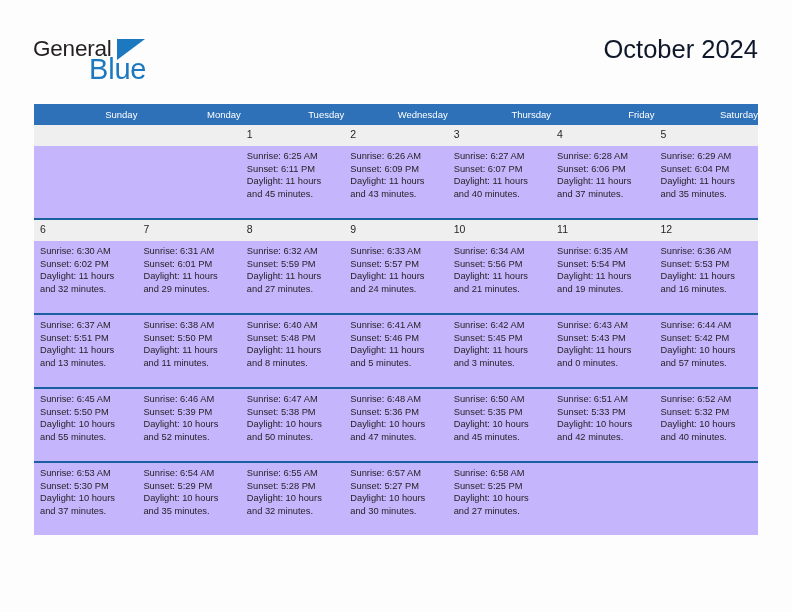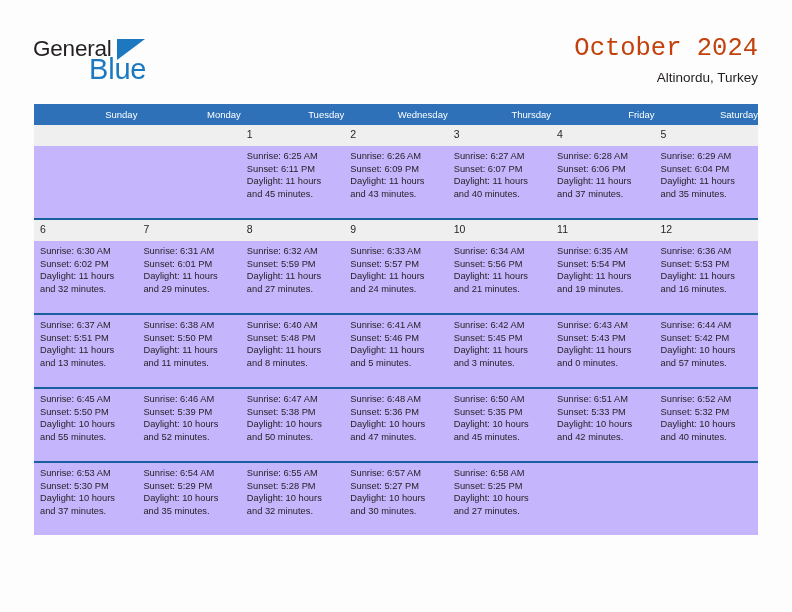--- a/index.html
+++ b/index.html
@@ -59,25 +59,24 @@
     line-height: 24px;
   }
   .title-block {
     position: absolute;
     right: 34px;
     top: 34px;
     text-align: right;
   }
   .cal-title {
     font-size: 25.5px;
-    color: #c2410c;
+    color: #0f172a;
     line-height: 30px;
     font-weight: normal;
     margin: 0;
-    font-family: Liberation Mono, monospace;
   }
   .cal-sub {
     font-size: 13.5px;
     color: #231f20;
     line-height: 20px;
     margin: 4px 0 0 0;
   }
 
   
   .cal {
@@ -144,21 +143,20 @@
   <div class="top">
 
     <div class="logo">
       <span class="logo-general">General</span>
       <span class="logo-tri"></span>
       <span class="logo-blue">Blue</span>
     </div>
 
     <div class="title-block">
       <div class="cal-title">October 2024</div>
-      <div class="cal-sub">Altinordu, Turkey</div>
     </div>
 
   </div>
 
   <table class="cal">
     <thead>
       <tr>
         <th>Sunday</th>
         <th>Monday</th>
         <th>Tuesday</th>

